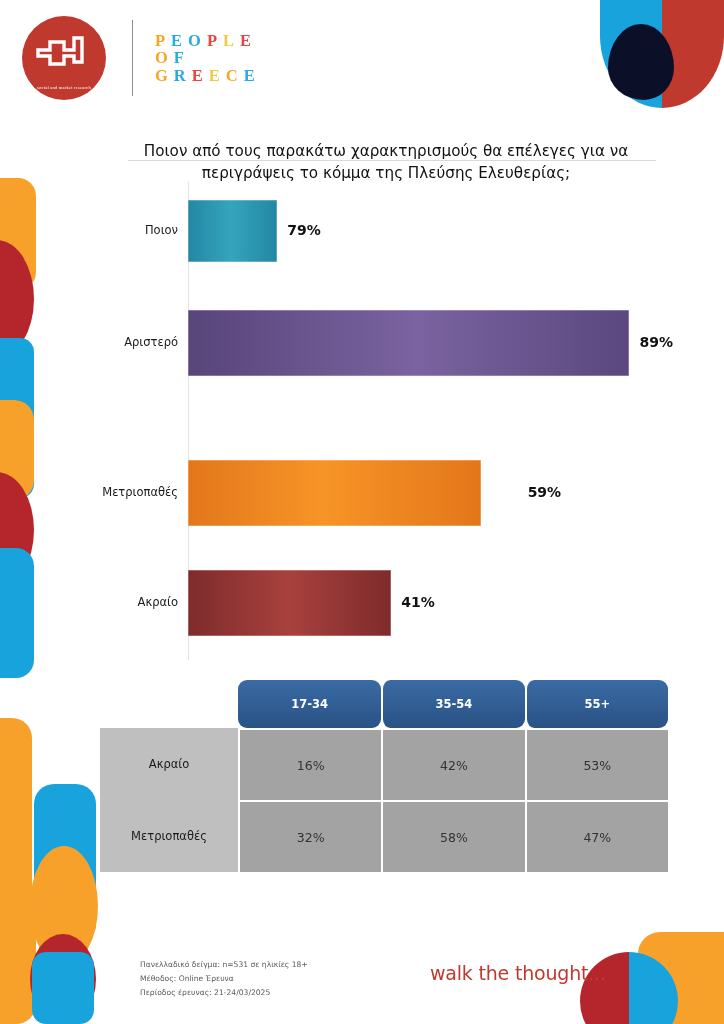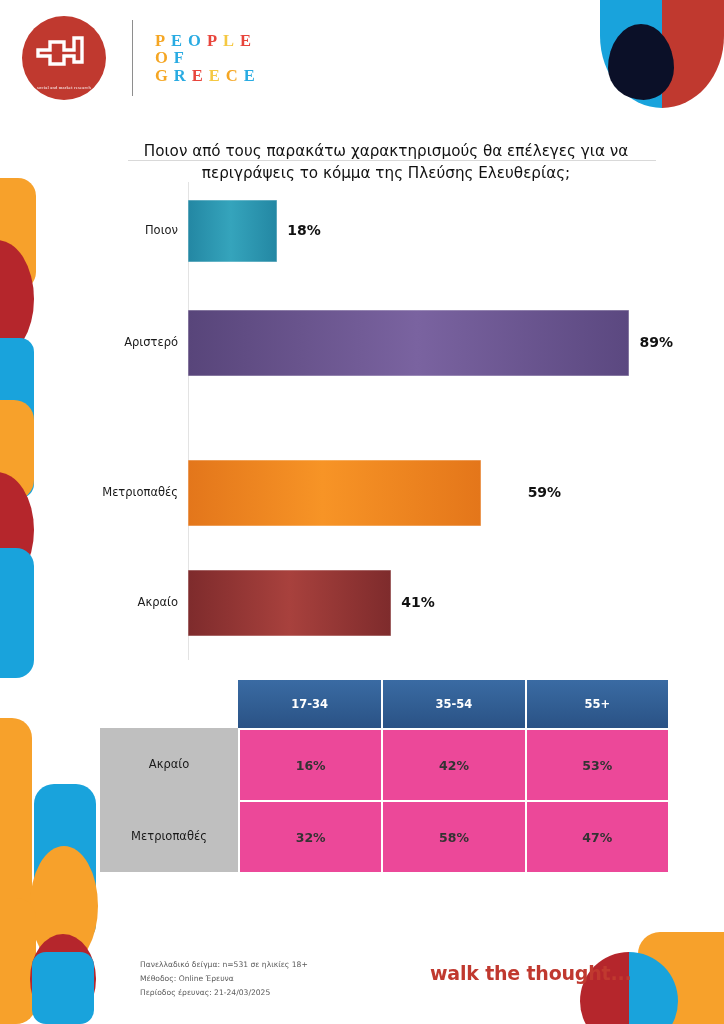--- a/index.html
+++ b/index.html
@@ -93,39 +93,40 @@
   .tbl td, .tbl th { padding:0; }
   .hdr-group {
     background:linear-gradient(180deg,#38679F 0%,#2C5589 100%);
     color:#fff; font-size:13px; height:48px; text-align:center; font-weight:normal;
     border-bottom:2px solid #fff;
   }
   .hdr-col {
     background:linear-gradient(180deg,#3A6BA3 0%,#2A5285 100%);
     color:#fff; font-size:11.5px; font-weight:bold; height:48px; text-align:center;
     border-left:2px solid #fff;
+    border-radius:9px;
   }
   .hdr-col.first { border-left:none; }
   .rowlab {
     background:#BFBFBF; color:#1a1a1a; font-size:11.5px; text-align:center;
     height:72px; width:138px;
   }
   .cell {
-    background:#ec4899; color:#333; font-size:12.5px; text-align:center; height:72px;
-    border-left:2px solid #ffffff; border-top:2px solid #ffffff;font-weight:bold;
+    background:#a3a3a3; color:#333; font-size:12.5px; text-align:center; height:72px;
+    border-left:2px solid #ffffff; border-top:2px solid #ffffff;
   }
   .spacer-cell { background:transparent; width:138px; }
 
   
   .footnote {
     position:absolute; left:140px; top:958px; font-size:7.6px; color:#5a5a5a; line-height:1.85;
   }
   .tagline {
     position:absolute; left:430px; top:962px; font-size:19px; color:#C0392F;
-    font-weight:700; letter-spacing:-0.2px;
+    font-weight:400; letter-spacing:-0.2px;
   }
 </style>
 </head>
 <body>
 
 <div class="page">
 
   <div class="tr-wrap">
     <div class="tr-cyan"></div>
     <div class="tr-red"></div>
@@ -168,21 +169,21 @@
 
   <div class="title">Ποιον από τους παρακάτω χαρακτηρισμούς θα επέλεγες για να περιγράψεις το κόμμα της Πλεύσης Ελευθερίας;</div>
   <div class="title-rule"></div>
 
   <div class="chart">
     <div class="axis-line"></div>
     <div id="bars">
         <div class="bar-row" style="top: 18px; height: 62px;">
           <div class="bar-label" style="top: 23px;">Ποιον</div>
           <div class="bar b-teal" style="width: 89.28px;"></div>
-          <div class="bar-value" style="left: 287.28px; top: 22px;">18%</div>
+          <div class="bar-value" style="left: 287.28px; top: 22px;">79%</div>
         </div>
         <div class="bar-row" style="top: 128px; height: 66px; border-radius: 25px;">
           <div class="bar-label" style="top: 25px;">Αριστερό</div>
           <div class="bar b-purple" style="width: 441.44px;"></div>
           <div class="bar-value" style="left: 639.44px; top: 24px;">89%</div>
         </div>
         <div class="bar-row" style="top: 278px; height: 66px;">
           <div class="bar-label" style="top: 25px;">Μετριοπαθές</div>
           <div class="bar b-orange" style="width: 292.64px;"></div>
           <div class="bar-value" style="left: 490.64px; top: 24px; margin-left: 37px;">59%</div>

